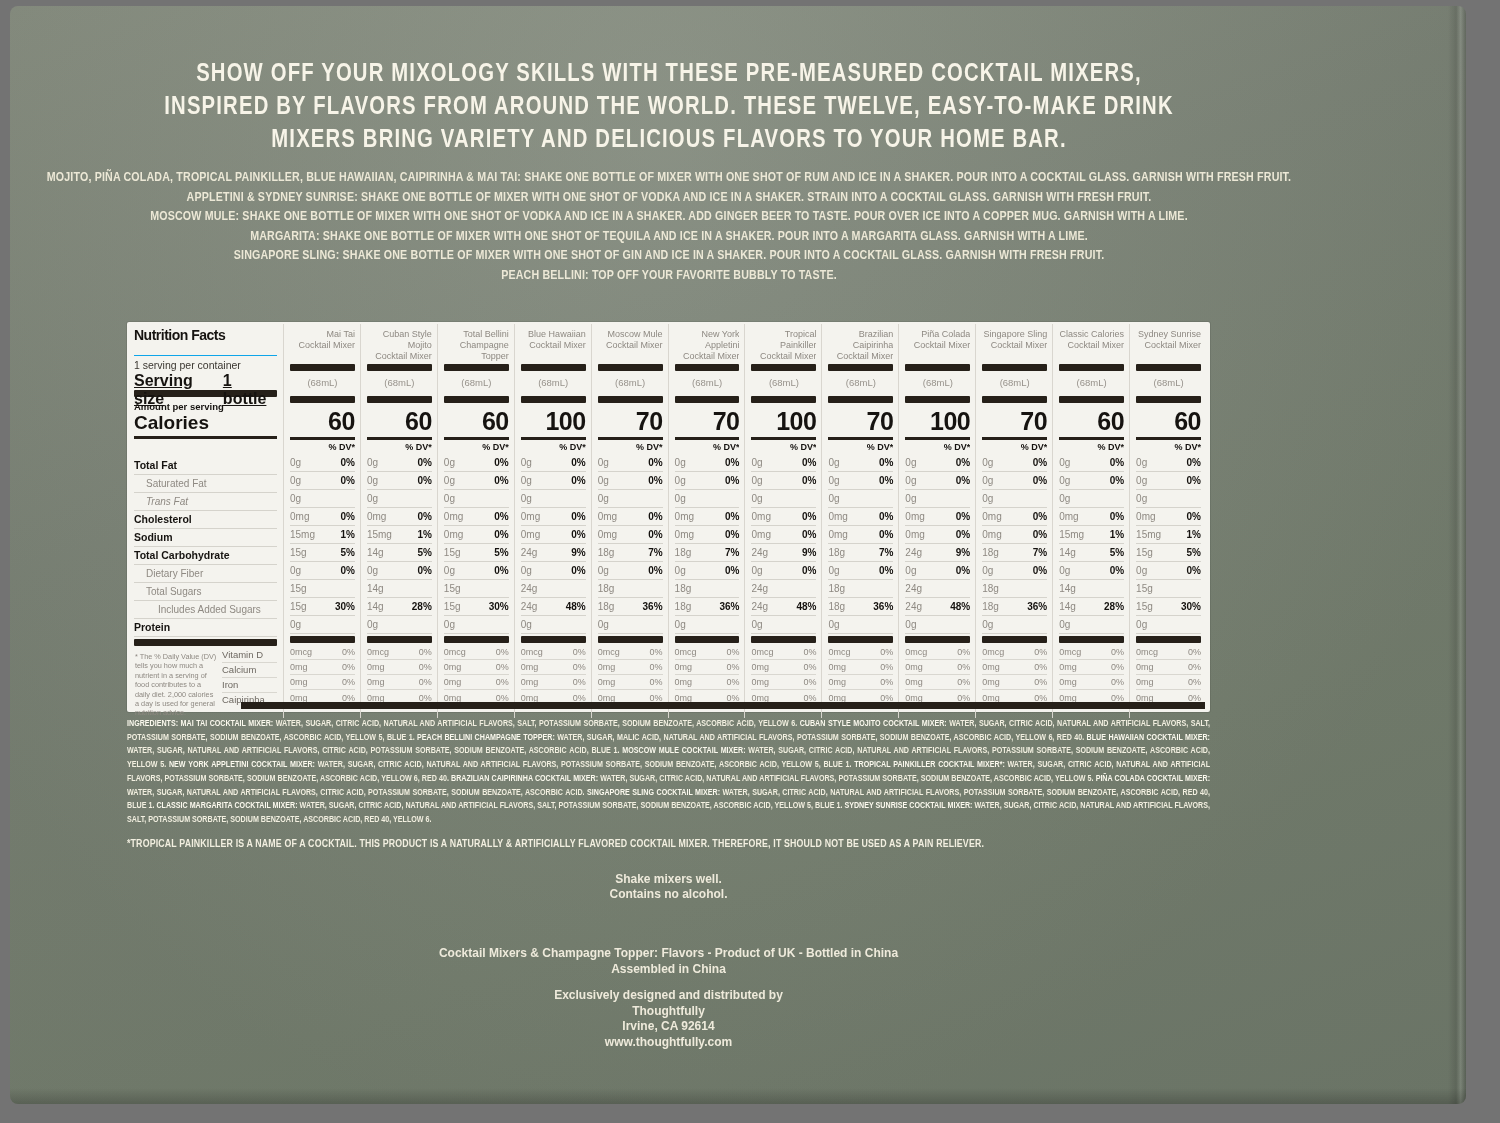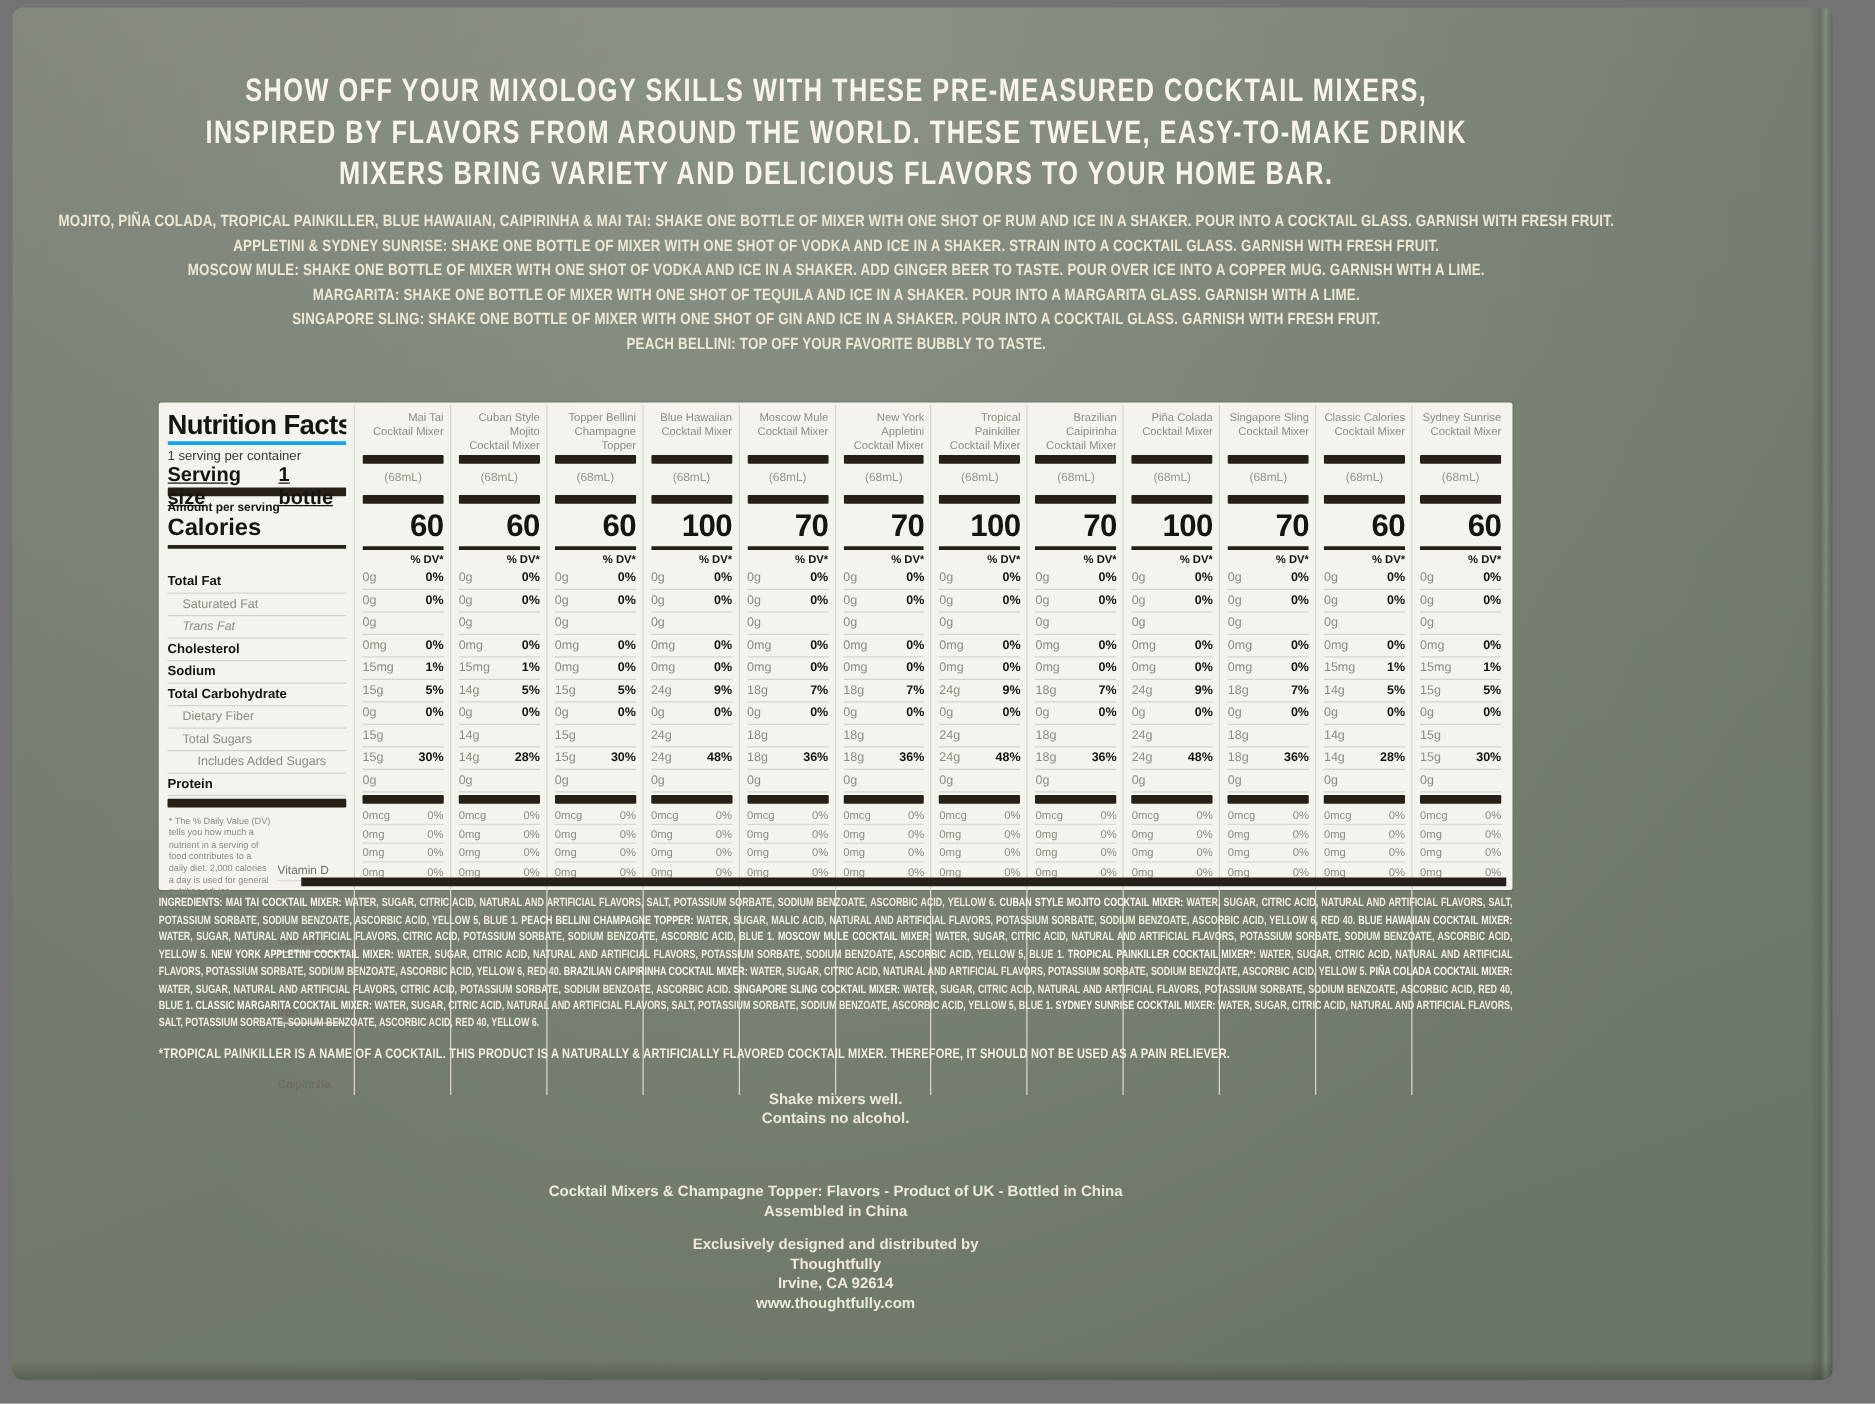--- a/index.html
+++ b/index.html
@@ -38,40 +38,40 @@
   
   .nutrition { position:absolute; top:316px; left:0; width:1083px; height:390px;
     background:#f4f3ee; border-radius:2px; padding:2px 4px;
     display:grid; grid-template-columns:152px repeat(12, 1fr); color:#161310;
     box-shadow:0 0 0 1px rgba(0,0,0,0.08); }
   .nutrition::after { content:''; position:absolute; left:114px; right:5px; bottom:3px;
     height:7px; background:#262019; }
 
   .nf-left { padding:3px 6px 0 3px; }
   .nf-top { height:130px; overflow:hidden; }
-  .nf-title { font-size:22px; font-weight:bold; letter-spacing:-0.5px; height:29px;
-    border-bottom:3px solid #0ea5e9; white-space:nowrap; }
+  .nf-title { font-size:14px; font-weight:bold; letter-spacing:-0.5px; height:29px;
+    border-bottom:1px solid #0ea5e9; white-space:nowrap; }
   .nf-serv1 { font-size:10.5px; height:16px; padding-top:3px; color:#3b3731; }
   .nf-serv2 { font-size:16px; font-weight:bold; height:16px; display:flex;
     justify-content:flex-end;text-decoration:underline; }
   .bar { height:7px; background:#262019; margin:2px 0 2px; border-radius:1px; }
   .nf-aps { font-size:9.5px; font-weight:bold; height:13px; padding-top:2px; }
   .nf-cal { font-size:19px; font-weight:bold; height:24px; }
   .nf-calbar { height:16px; border-top:3px solid #262019; }
 
   .lrow { height:18px; line-height:17px; font-size:10.5px; font-weight:bold;
     border-bottom:1px solid #d5d3cc; white-space:nowrap; overflow:hidden; }
   .lrow.ind1 { padding-left:12px; font-weight:normal; color:#8e8982; font-size:10px; }
   .lrow.ind2 { padding-left:24px; font-weight:normal; color:#8e8982; font-size:10px; }
   .lrow.it { font-style:italic; }
 
   .nf-bottom { display:grid; grid-template-columns:88px 1fr; }
   .nf-footnote { font-size:7.3px; line-height:9.4px; color:#8e8982; padding:4px 4px 0 1px; }
   .vlrow { height:15px; line-height:14px; font-size:9.5px; color:#6e6962;
-    border-bottom:1px solid #d9d7d0;margin-top:42px; }
+    border-bottom:1px solid #d9d7d0; }
   .vlrow.vlast { border-bottom:none; }
 
   .nf-col { border-left:1px solid #d9d6cf; padding:0 5px 0 6px; }
   .col-top { height:130px; overflow:hidden; }
   .col-name { height:38px; padding-top:5px; font-size:9px; line-height:11px;
     color:#8e8982; text-align:right; }
   .col-vol { height:21px; line-height:20px; font-size:9.5px; color:#97928b; text-align:center; }
   .col-cal { height:32px; line-height:32px; font-size:25px; font-weight:bold;
     text-align:right; letter-spacing:-0.5px; }
   .col-dv { height:17px; line-height:15px; border-top:3px solid #262019; font-size:9px;
@@ -305,21 +305,21 @@
               <span class="vdv">0%</span>
             </div>
             <div class="vrow vlast">
               <span class="vamt">0mg</span>
               <span class="vdv">0%</span>
             </div>
           </div>
           <div class="nf-col">
             <div class="col-top">
               <div class="col-name">
-                <div>Topper Bellini</div>
+                <div>Total Bellini</div>
                 <div>Champagne Topper</div>
               </div>
               <div class="bar"></div>
               <div class="col-vol">(68mL)</div>
               <div class="bar"></div>
               <div class="col-cal">60</div>
               <div class="col-dv">% DV*</div>
             </div>
             <div class="nrow">
               <span class="amt">0g</span>

